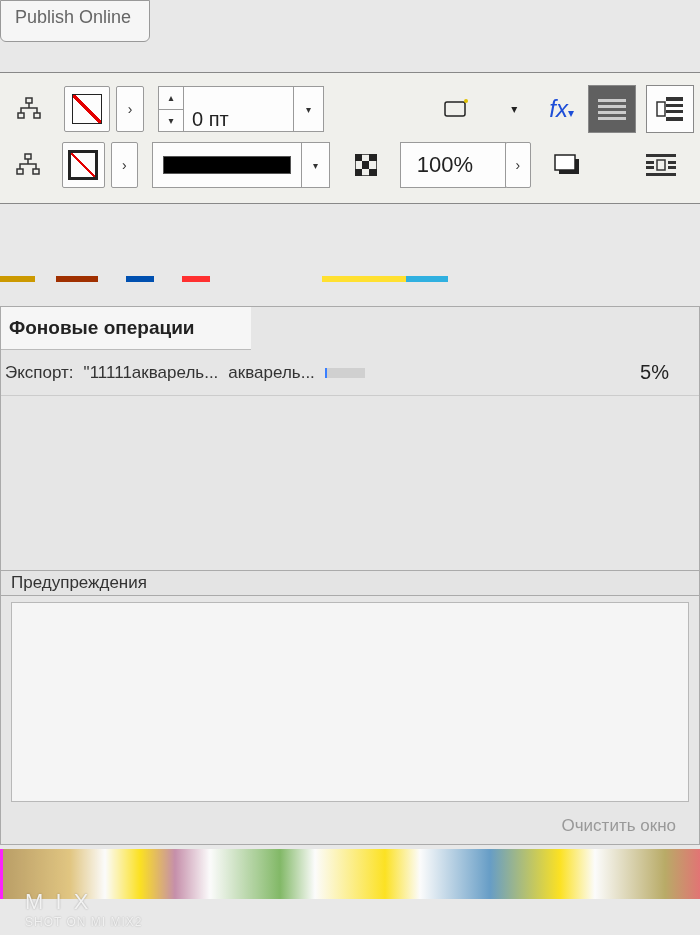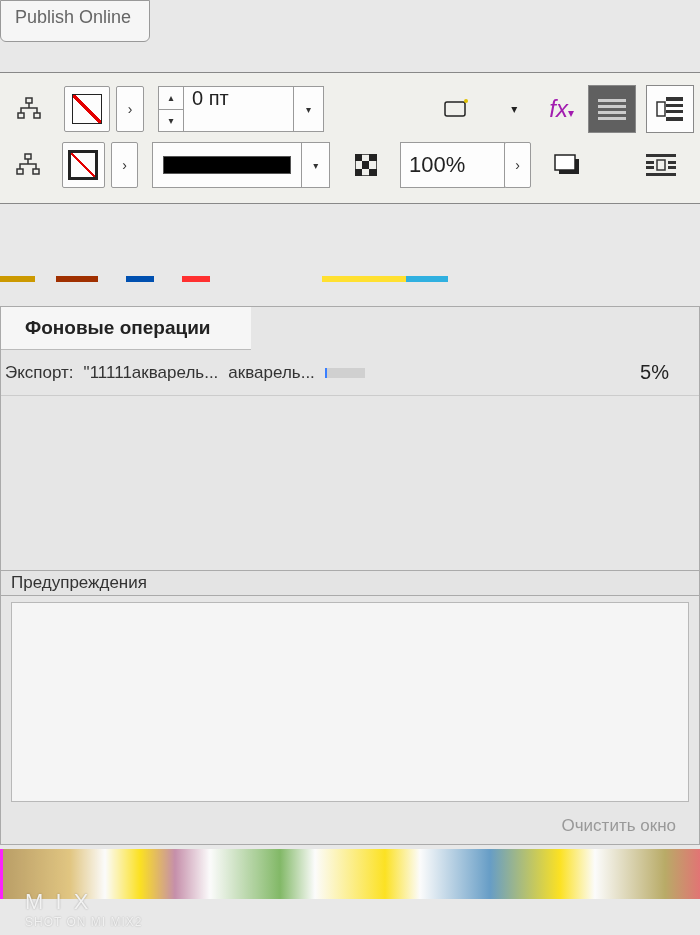--- a/index.html
+++ b/index.html
@@ -92,21 +92,21 @@
     font-size: 10px;
     color: #333;
   }
   .stepper .arrows span:first-child { border-bottom: 1px solid #9a9a9a; }
   .stepper .field {
     width: 110px; height: 46px;
     border: 1px solid #9a9a9a;
     border-left: none;
     background: #fdfdfd;
     display: flex;
-    align-items: flex-start;
+    align-items: flex-end;
     padding: 0 8px;
     font-size: 20px;
     color: #222;
   }
   .dd-arrow {
     width: 30px; height: 46px;
     border: 1px solid #9a9a9a;
     border-left: none;
     background: #fdfdfd;
     display: flex; align-items: center; justify-content: center;
@@ -125,35 +125,35 @@
   .swatch-inner {
     width: 128px; height: 18px;
     background: #000;
     border: 1px solid #555;
   }
   .num-field {
     width: 110px; height: 46px;
     border: 1px solid #9a9a9a;
     background: #fdfdfd;
     display: flex; align-items: center;
-    padding: 0 8px;
+    padding: 0 16px;
     font-size: 22px;
     color: #222;
   }
   .small-icon {
     width: 46px; height: 46px;
     display: flex; align-items: center; justify-content: center;
     margin-right: 12px;
     font-size: 20px;
   }
   .fx {
     font-style: italic;
     font-size: 24px;
     margin-right: 14px;
-    color: #a21caf;
+    color: #1d4ed8;
   }
   .wrap-btn {
     width: 48px; height: 48px;
     border: 1px solid #888;
     background: #fdfdfd;
     display: flex; align-items: center; justify-content: center;
     margin-right: 10px;
   }
   .wrap-btn.active {
     background: #606060;
@@ -180,21 +180,21 @@
     top: 306px;
     left: 0; right: 0;
     bottom: 90px;
     background: #e6e6e6;
     border: 1px solid #aaa;
     display: flex;
     flex-direction: column;
   }
   .panel-title {
     background: #f6f6f6;
-    padding: 10px 24px;
+    padding: 10px 8px;
     font-weight: bold;
     font-size: 19px;
     color: #222;
     border-bottom: 1px solid #bbb;
     display: inline-block;
     width: 250px;
   }
   .task-row {
     display: flex;
     align-items: center;

